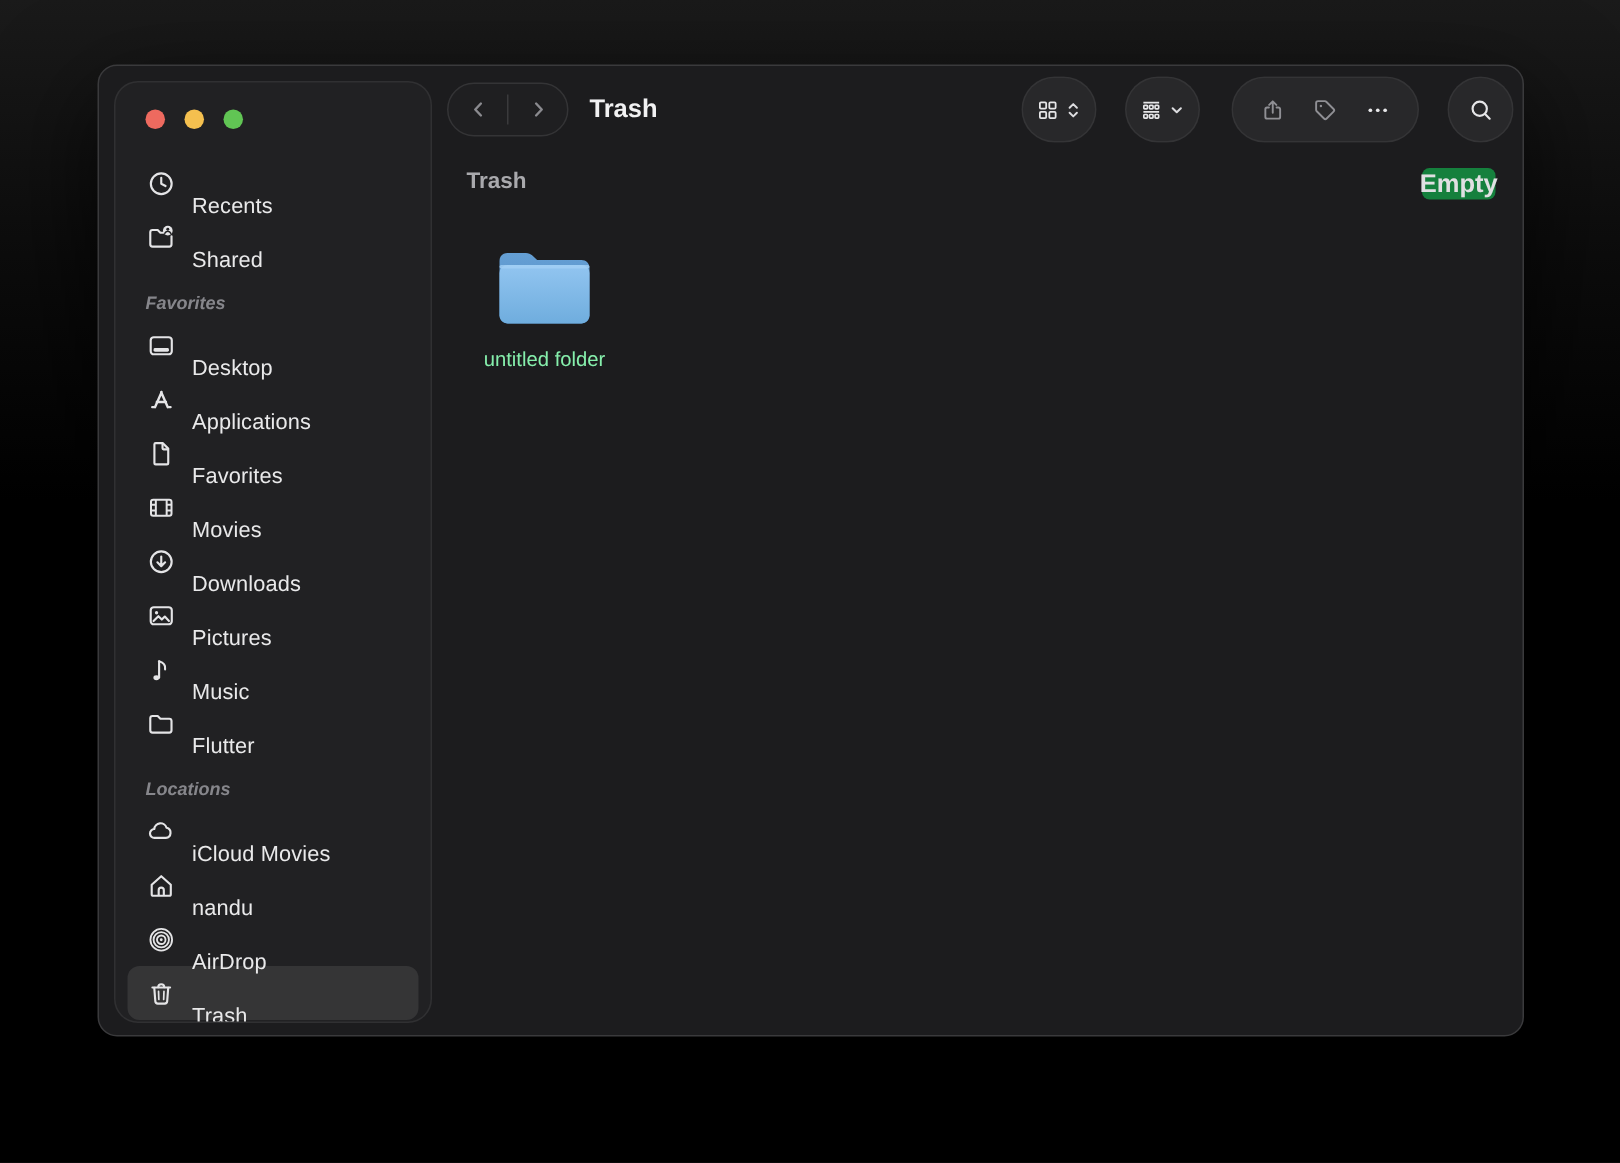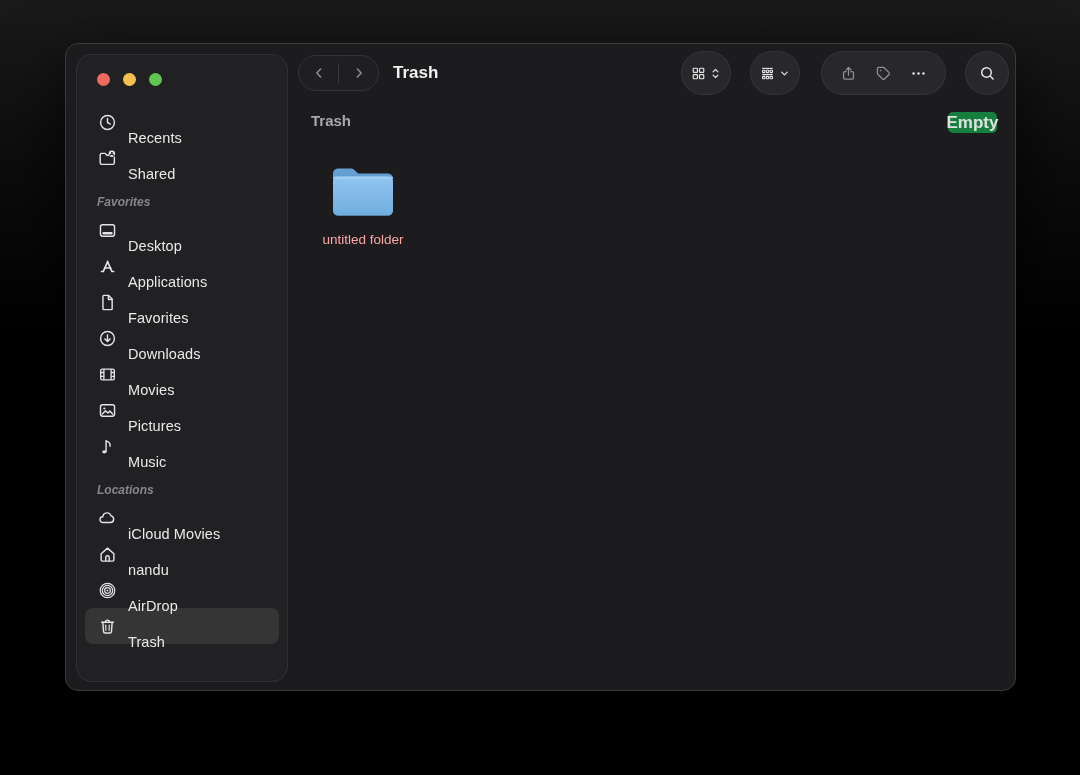--- a/index.html
+++ b/index.html
@@ -44,21 +44,21 @@
   .tb-tools  { left:755px; width:125px; justify-content:space-evenly; gap:0; }
   .tb-search { left:899px; width:44px; border-radius:50%; }
 
   
   .content-title { position:absolute; left:245px; top:68px; font-size:15px;
                    font-weight:700; color:#a9a9ad; }
   .empty-btn { position:absolute; left:882px; top:68px; width:49px; height:21px;
                background:#15803d; border-radius:5px; display:flex; align-items:center;
                justify-content:center; font-size:17px; font-weight:700; color:#e0e0e2; }
   .file-tile { position:absolute; left:249px; top:120px; width:96px; text-align:center; }
-  .file-name { margin-top:16px; font-size:13.5px; color:#fca5a5; }
+  .file-name { margin-top:16px; font-size:13.5px; color:#86efac; }
 
   svg { display:block; }
   .sb-ic svg { stroke:#e4e4e6; }
 </style>
 </head>
 <body>
 
 <div class="stage">
   <div class="window">
 
@@ -121,61 +121,69 @@
             <svg width="19" height="19" viewBox="0 0 20 20" fill="none" stroke-width="1.5" stroke-linejoin="round">
               <path d="M5.2 3.4 c0-.5 .4-.9 .9-.9 h4.9 l3.9 3.9 v10.2 c0 .5-.4 .9-.9 .9 H6.1 c-.5 0-.9-.4-.9-.9 z"></path>
               <path d="M10.9 2.7 v3.5 c0 .4 .3 .7 .7 .7 h3.3"></path>
             </svg>
             </span>
           <span class="sb-label">Favorites</span>
         </div>
 
         <div class="sb-row">
           <span class="sb-ic">
-            <svg width="19" height="19" viewBox="0 0 20 20" fill="none" stroke-width="1.5" stroke-linecap="round" stroke-linejoin="round">
-              <circle cx="10" cy="10" r="7.3"></circle>
-                <path d="M10 6.3 v6.6 M7.3 10.4 L10 13.1 L12.7 10.4"></path>
-            </svg>
-            </span>
-          <span class="sb-label">Downloads</span>
-        </div>
-
-        <div class="sb-row">
-          <span class="sb-ic">
             <svg width="19" height="19" viewBox="0 0 20 20" fill="none" stroke-width="1.4">
               <rect x="2.8" y="4.4" width="14.4" height="11.2" rx="1.6"></rect>
               <path d="M6.2 4.6 v10.8 M13.8 4.6 v10.8"></path>
               <path d="M2.9 7.9 h3.2 M2.9 11.9 h3.2 M13.9 7.9 h3.2 M13.9 11.9 h3.2"></path>
             </svg>
             </span>
           <span class="sb-label">Movies</span>
         </div>
 
         <div class="sb-row">
           <span class="sb-ic">
+            <svg width="19" height="19" viewBox="0 0 20 20" fill="none" stroke-width="1.5" stroke-linecap="round" stroke-linejoin="round">
+              <circle cx="10" cy="10" r="7.3"></circle>
+                <path d="M10 6.3 v6.6 M7.3 10.4 L10 13.1 L12.7 10.4"></path>
+            </svg>
+            </span>
+          <span class="sb-label">Downloads</span>
+        </div>
+
+        <div class="sb-row">
+          <span class="sb-ic">
             <svg width="19" height="19" viewBox="0 0 20 20" fill="none" stroke-width="1.5" stroke-linejoin="round">
               <rect x="2.6" y="4" width="14.8" height="12" rx="2.2"></rect>
               <circle cx="6.7" cy="7.9" r="1.15" fill="#e4e4e6" stroke="none"></circle>
               <path d="M4.6 13.7 l3.4-3.4 2.4 2.4 2.1-2.1 2.9 3.1" stroke-linecap="round"></path>
             </svg>
             </span>
           <span class="sb-label">Pictures</span>
         </div>
 
         <div class="sb-row">
           <span class="sb-ic">
             <svg width="19" height="19" viewBox="0 0 20 20" fill="none" stroke-width="1.5" stroke-linecap="round">
               <ellipse cx="6.6" cy="15.6" rx="2.1" ry="1.7" fill="#e4e4e6" stroke="none"></ellipse>
               <path d="M8.5 15.6 V4.1"></path>
               <path d="M8.5 4.1 c3.2 .9 4.6 2.8 4.2 5.6"></path>
             </svg>
             </span>
           <span class="sb-label">Music</span>
         </div>
 
+        <div class="sb-row">
+          <span class="sb-ic">
+            <svg width="19" height="19" viewBox="0 0 20 20" fill="none" stroke-width="1.5" stroke-linejoin="round">
+              <path d="M2.3 6.2 c0-.9 .7-1.6 1.6-1.6 h3.6 l1.9 1.9 h6.2 c.9 0 1.6 .7 1.6 1.6 v6.5 c0 .9-.7 1.6-1.6 1.6 H3.9 c-.9 0-1.6-.7-1.6-1.6 z"></path>
+            </svg>
+            </span>
+          <span class="sb-label">Flutter</span>
+        </div>
 
         <div class="sb-header">Locations</div>
 
         <div class="sb-row">
           <span class="sb-ic">
             <svg width="19" height="19" viewBox="0 0 20 20" fill="none" stroke-width="1.5" stroke-linejoin="round">
               <path d="M5.3 14.3 a3.1 3.1 0 0 1-.2-6.2 4.4 4.4 0 0 1 8.6-.9 3.6 3.6 0 0 1-.5 7.1 z"></path>
             </svg>
             </span>
           <span class="sb-label">iCloud Movies</span>

